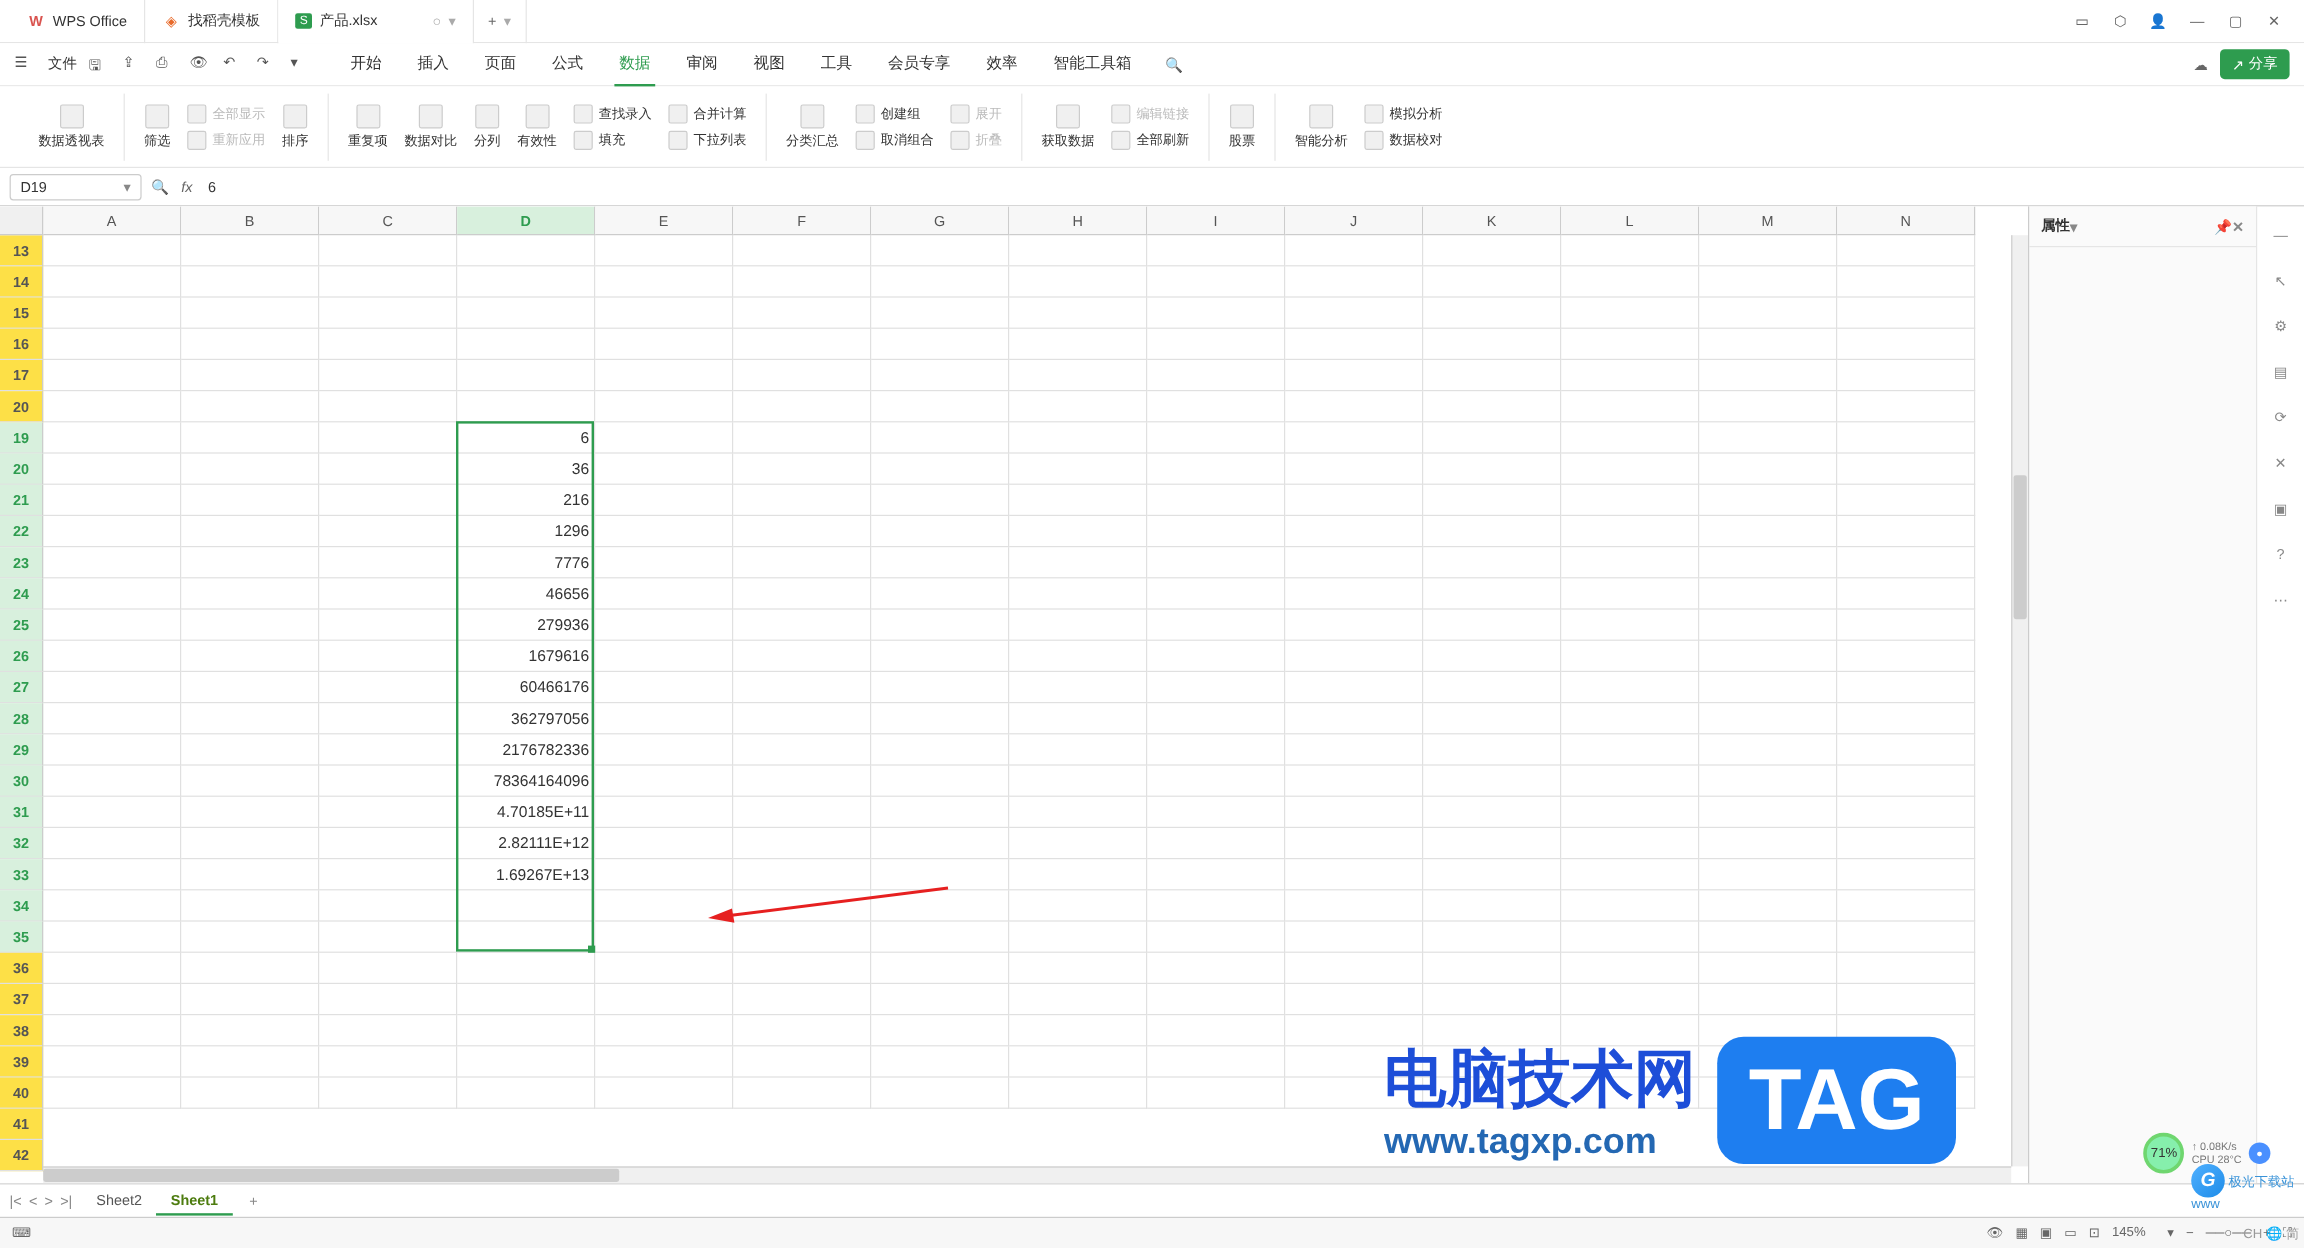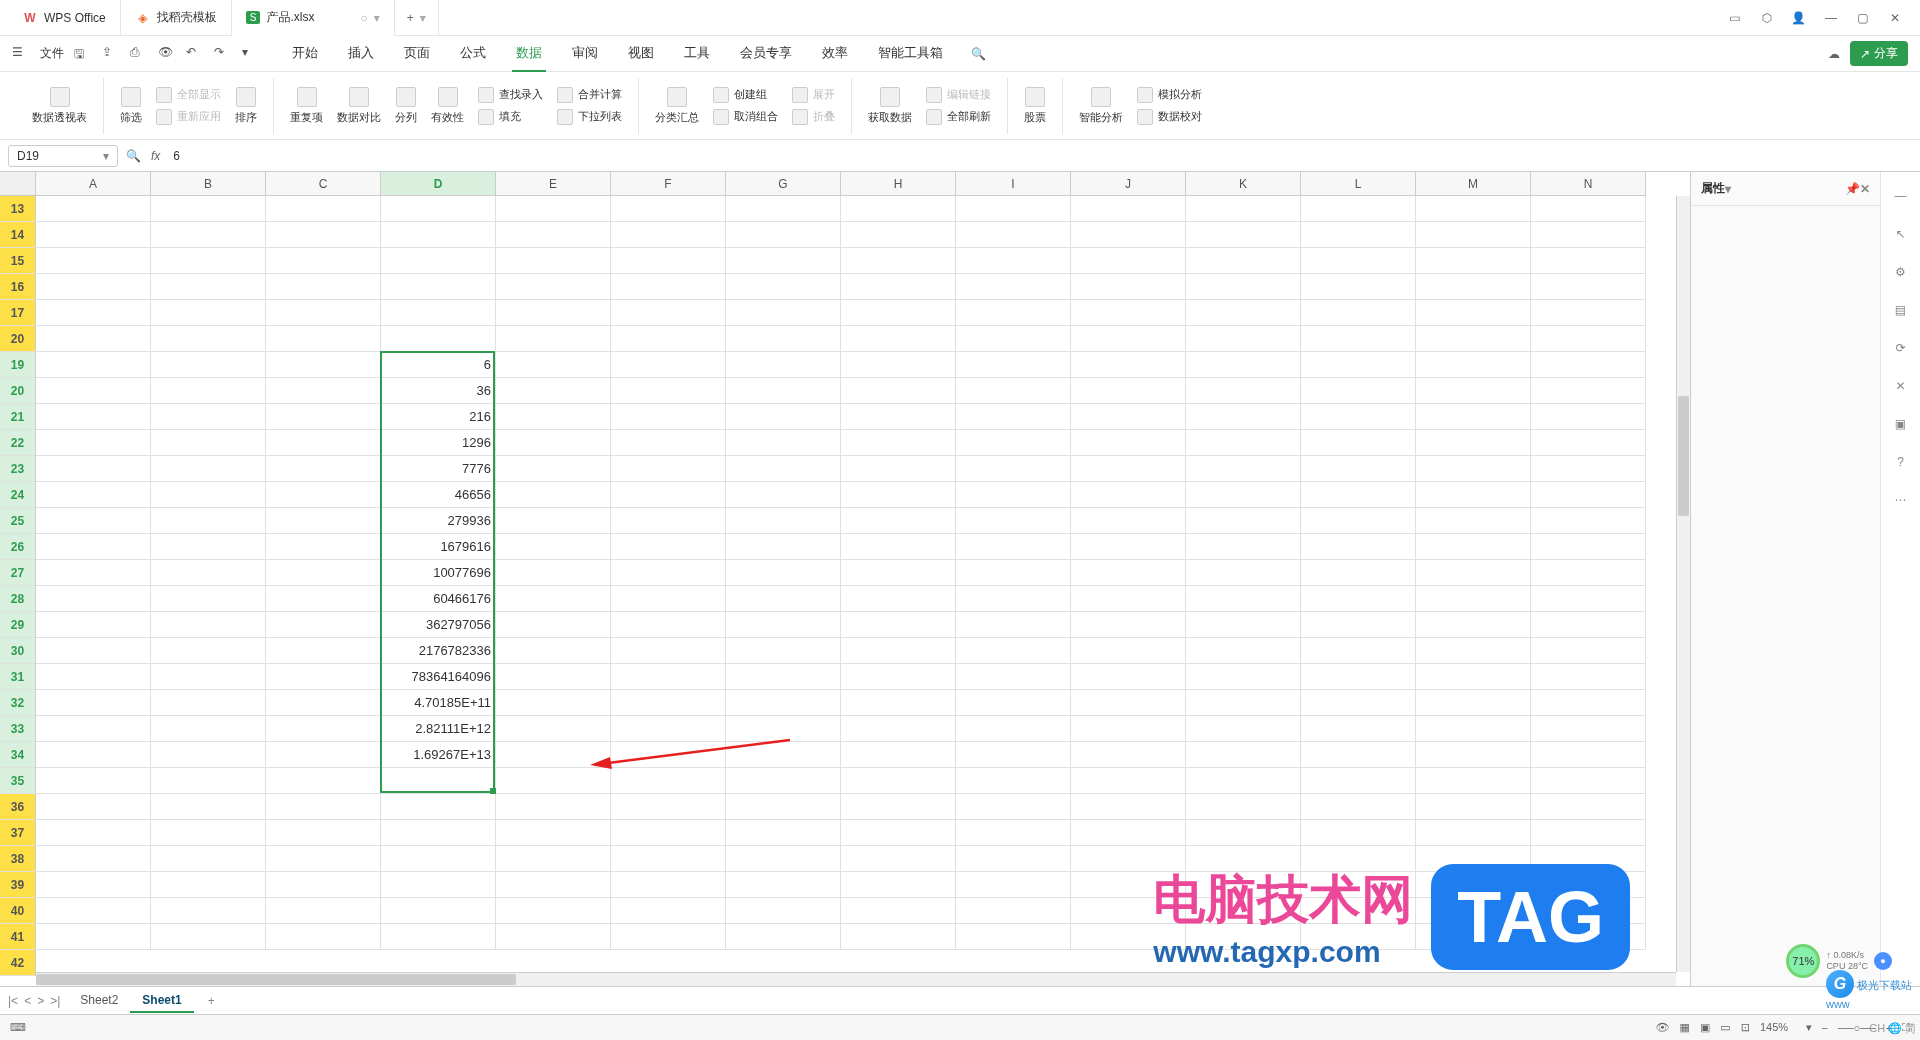--- a/index.html
+++ b/index.html
@@ -70,38 +70,38 @@
 .vscroll { position: absolute; right: 0; top: 24px; bottom: 14px; width: 14px; background: #f0f0f0; border-left: 1px solid #ccc; }
 .vscroll .vthumb { position: absolute; left: 1px; right: 1px; top: 200px; height: 120px; background: #ccc; border-radius: 2px; }
 .hscroll { position: absolute; left: 36px; right: 14px; bottom: 0; height: 14px; background: #f0f0f0; border-top: 1px solid #ccc; }
 .hscroll .hthumb { position: absolute; top: 1px; bottom: 1px; left: 0; width: 480px; background: #ccc; border-radius: 2px; }
 
 
 .arrow-annot { position: absolute; left: 590px; top: 565px; pointer-events: none; z-index: 10; }
 
 
 .watermark { position: absolute; right: 290px; bottom: 70px; z-index: 12; pointer-events: none; display: flex; align-items: center; gap: 18px; }
-.wm-text { color: #ec4899; font-size: 52px; font-weight: 700; font-family: "SimHei", sans-serif; }
+.wm-text { color: #1d4ed8; font-size: 52px; font-weight: 700; font-family: "SimHei", sans-serif; }
 .wm-url { color: #2468b3; font-size: 30px; font-weight: 600; }
 .wm-tag { background: #1e7ef0; color: #fff; font-size: 72px; font-weight: 800; padding: 12px 26px; border-radius: 22px; }
 
 .watermark2 { position: absolute; right: 8px; bottom: 30px; z-index: 12; font-size: 11px; color: #3a93d8; pointer-events: none; }
 .watermark2 .g-icon { width: 28px; height: 28px; border-radius: 50%; background: linear-gradient(135deg,#4fb0ff,#1e8ce8); display: inline-flex; align-items: center; justify-content: center; color: #fff; font-style: italic; font-weight: bold; font-size: 16px; }
 
 
 .perf { position: absolute; right: 28px; bottom: 62px; z-index: 13; display: flex; align-items: center; gap: 6px; }
 .perf-circle { width: 34px; height: 34px; border-radius: 50%; border: 3px solid #6fd66f; display: flex; align-items: center; justify-content: center; font-size: 11px; color: #333; background: #86efac; }
 .perf-info { font-size: 9px; color: #777; line-height: 1.2; }
 
 
 .sheetbar { height: 28px; display: flex; align-items: center; background: #fff; border-top: 1px solid #ccc; padding: 0 8px; gap: 8px; }
 .sheet-nav { display: flex; gap: 6px; color: #888; }
 .sheet-nav span { cursor: pointer; }
 .sheet-tab { padding: 4px 12px; cursor: pointer; color: #555; font-size: 12px; }
-.sheet-tab.active { color: #0c4a6e; border-bottom: 2px solid #2e9c4f; font-weight: 600; }
+.sheet-tab.active { color: #4d7c0f; border-bottom: 2px solid #2e9c4f; font-weight: 600; }
 .sheet-add { color: #888; cursor: pointer; padding: 0 6px; }
 
 
 .statusbar { height: 26px; display: flex; align-items: center; background: #f7f7f7; border-top: 1px solid #ccc; padding: 0 10px; gap: 14px; font-size: 11px; color: #666; }
 .status-left { flex: 1; display: flex; gap: 10px; align-items: center; }
 .status-right { display: flex; gap: 10px; align-items: center; }
 .zoom { display: flex; gap: 18px; }
 .ime-badge { position: absolute; right: 4px; bottom: 4px; font-size: 11px; color: #999; }
 </style>
 </head>
@@ -589,36 +589,20 @@
           <div class="cell"></div>
           <div class="cell"></div>
           <div class="cell"></div>
           <div class="cell"></div>
           <div class="cell"></div>
         </div>
         <div class="cell-row">
           <div class="cell"></div>
           <div class="cell"></div>
           <div class="cell"></div>
-          <div class="cell">10077696</div>
-          <div class="cell"></div>
-          <div class="cell"></div>
-          <div class="cell"></div>
-          <div class="cell"></div>
-          <div class="cell"></div>
-          <div class="cell"></div>
-          <div class="cell"></div>
-          <div class="cell"></div>
-          <div class="cell"></div>
-          <div class="cell"></div>
-        </div>
-        <div class="cell-row">
-          <div class="cell"></div>
-          <div class="cell"></div>
-          <div class="cell"></div>
           <div class="cell">60466176</div>
           <div class="cell"></div>
           <div class="cell"></div>
           <div class="cell"></div>
           <div class="cell"></div>
           <div class="cell"></div>
           <div class="cell"></div>
           <div class="cell"></div>
           <div class="cell"></div>
           <div class="cell"></div>

